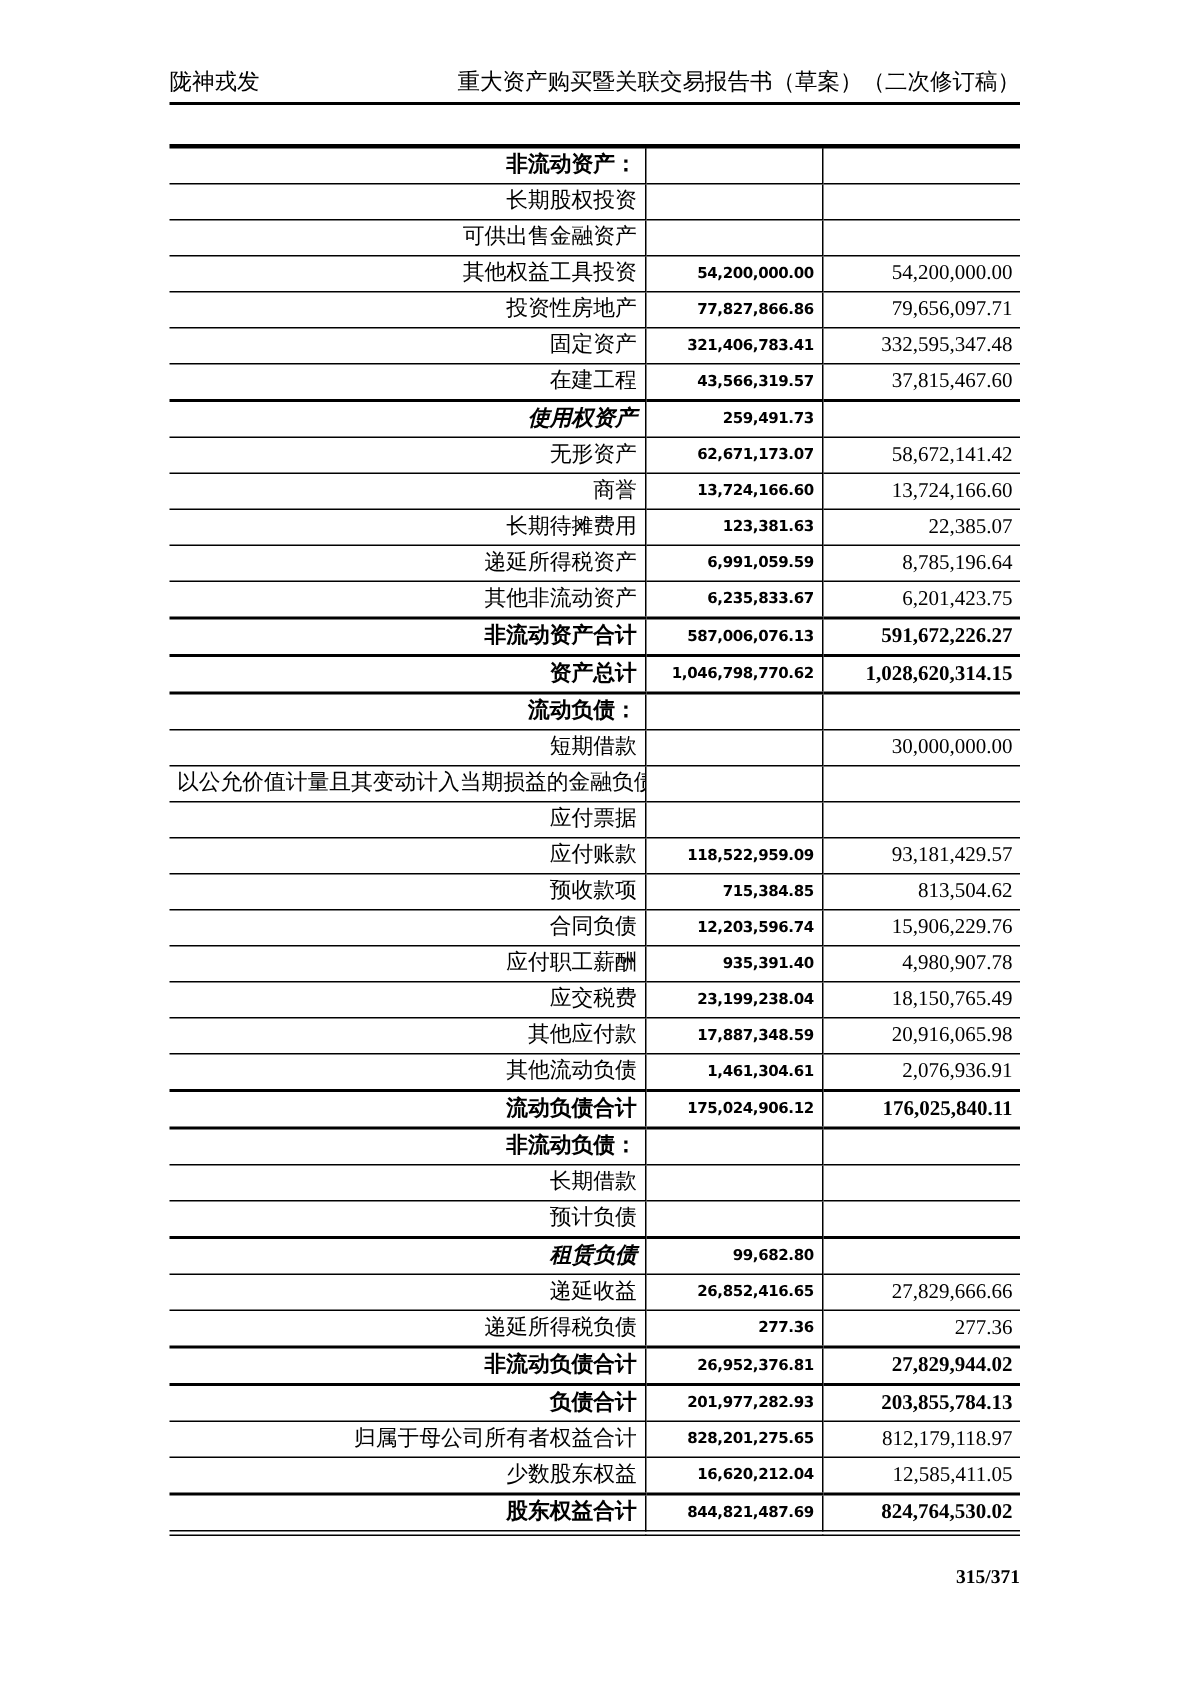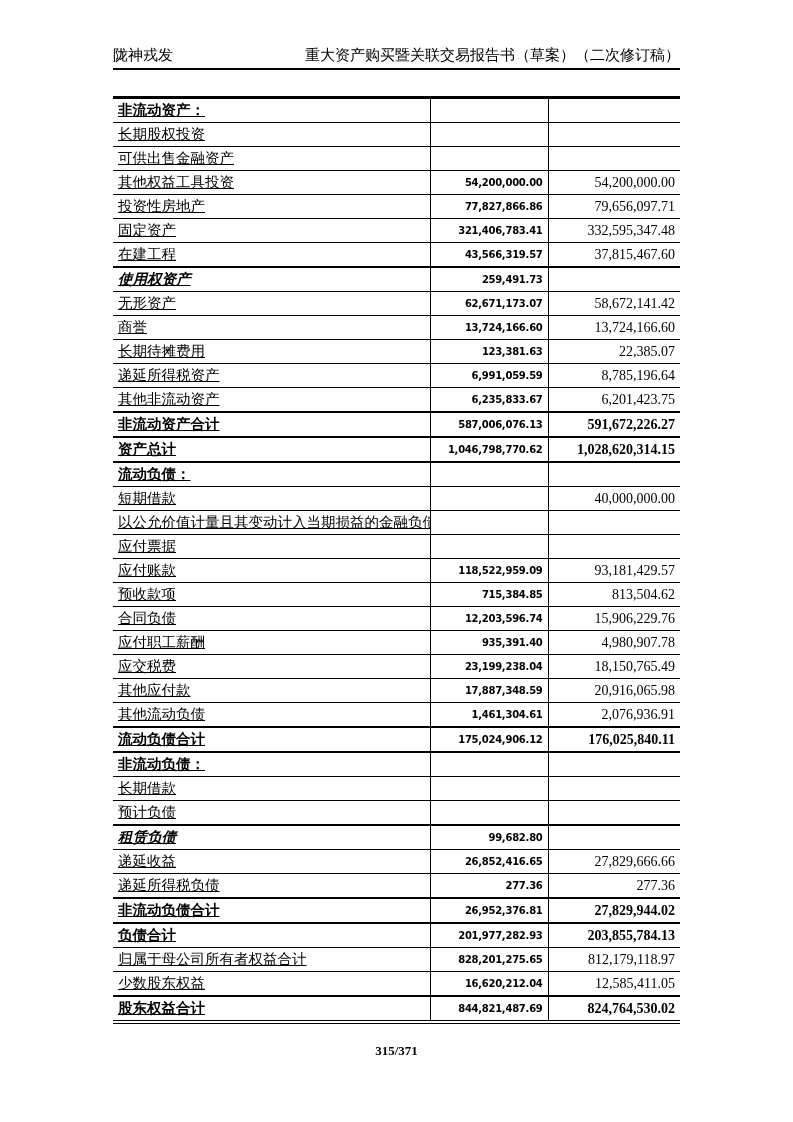--- a/index.html
+++ b/index.html
@@ -20,34 +20,34 @@
     border-collapse:collapse;table-layout:fixed;
     border-top:3px solid #000;border-bottom:4px double #000;
   }
   table.bs td{
     border-top:1px solid #000;
     height:23px;padding:0 5px;vertical-align:middle;
     white-space:nowrap;line-height:1;
   }
   table.bs tr:first-child td{border-top:none;}
   table.bs tr.thick-top td{border-top:2px solid #000;}
-  td.c-label{font-size:14.5px;text-align:left;overflow:hidden;text-decoration:underline;}
+  td.c-label{font-size:14.5px;text-align:right;overflow:hidden;}
   td.c-cur{
     border-left:1px solid #000;border-right:1px solid #000;
     text-align:right;font-family:"DejaVu Sans","Liberation Sans",sans-serif;
     font-weight:bold;font-size:10px;word-spacing:-3px;letter-spacing:-0.3px;
   }
   td.c-pri{text-align:right;font-size:14px;}
   tr.s-section td.c-label{font-weight:bold;}
   tr.s-total td.c-label{font-weight:bold;}
   tr.s-emphasis td.c-label{font-weight:bold;font-style:italic;}
   td.pri-bold{font-weight:bold;}
   .footer{
     position:absolute;left:113px;width:567px;top:1043px;
-    text-align:center;font-weight:bold;font-size:13px;
+    text-align:right;font-weight:bold;font-size:13px;
   }
 </style>
 </head>
 <body>
 
 <div class="page">
 
   <div class="header">
     <span class="h-left">陇神戎发</span>
     <span class="h-right">重大资产购买暨关联交易报告书（草案）（二次修订稿）</span>
@@ -136,21 +136,21 @@
           <td class="c-pri pri-bold">1,028,620,314.15</td>
         </tr>
         <tr class="s-section thick-top">
           <td class="c-label">流动负债：</td>
           <td class="c-cur"></td>
           <td class="c-pri"></td>
         </tr>
         <tr class="s-normal">
           <td class="c-label">短期借款</td>
           <td class="c-cur"></td>
-          <td class="c-pri">40,000,000.00</td>
+          <td class="c-pri">30,000,000.00</td>
         </tr>
         <tr class="s-normal">
           <td class="c-label">以公允价值计量且其变动计入当期损益的金融负债</td>
           <td class="c-cur"></td>
           <td class="c-pri"></td>
         </tr>
         <tr class="s-normal">
           <td class="c-label">应付票据</td>
           <td class="c-cur"></td>
           <td class="c-pri"></td>

